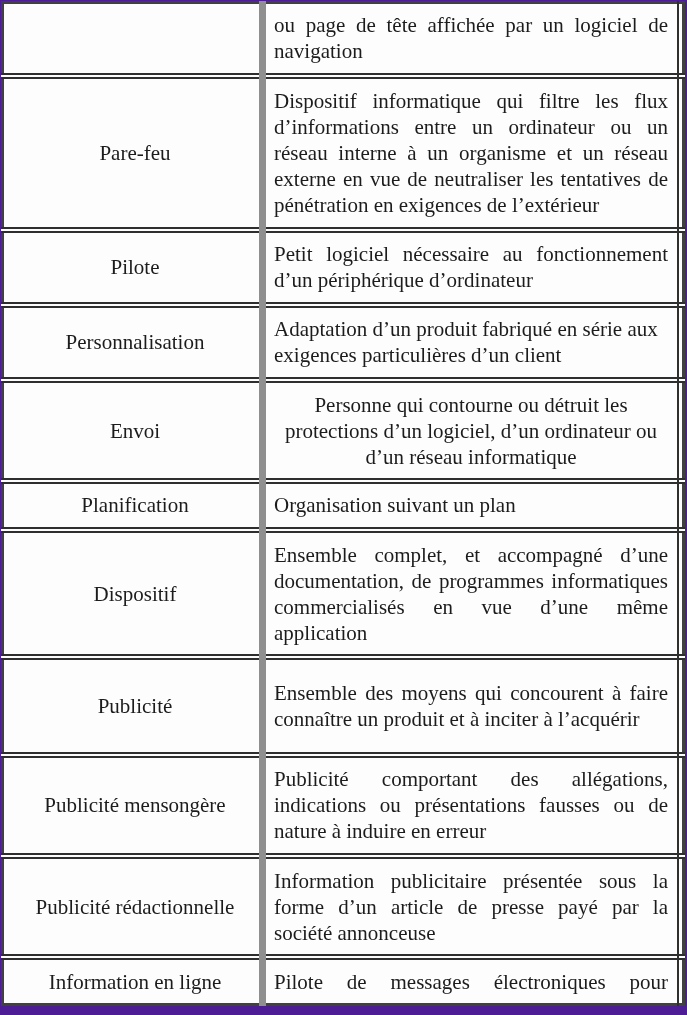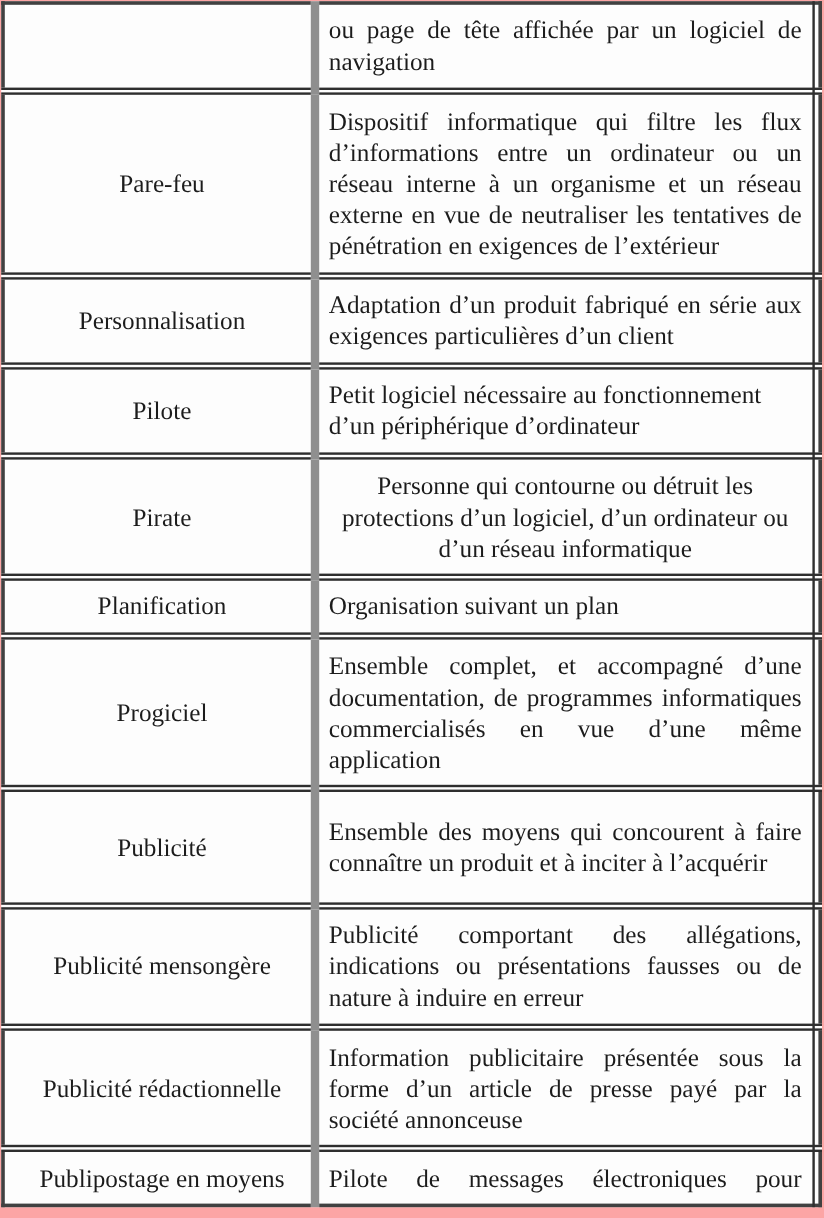--- a/index.html
+++ b/index.html
@@ -4,21 +4,21 @@
 <style>
   html, body {
     margin: 0;
     padding: 0;
     background: #ffffff;
     font-family: "Liberation Serif", "DejaVu Serif", serif;
   }
   .page {
     width: 687px;
     height: 1015px;
-    background: #fca5a5;
+    background: #4c1d95;
     box-sizing: border-box;
     padding: 1px 2px 9px 1px;
     overflow: hidden;
   }
   .table-wrap {
     position: relative;
     width: 100%;
     height: 100%;
   }
   table.glossary {
@@ -86,60 +86,60 @@
     <td class="term"></td>
     <td class="def">ou page de tête affichée par un logiciel de navigation</td>
   </tr>
 
   <tr>
     <td class="term">Pare-feu</td>
     <td class="def">Dispositif informatique qui filtre les flux d’informations entre un ordinateur ou un réseau interne à un organisme et un réseau externe en vue de neutraliser les tentatives de pénétration en exigences de l’extérieur</td>
   </tr>
 
   <tr>
+    <td class="term">Pilote</td>
+    <td class="def">Petit logiciel nécessaire au fonctionnement d’un périphérique d’ordinateur</td>
+  </tr>
+
+  <tr>
     <td class="term">Personnalisation</td>
     <td class="def">Adaptation d’un produit fabriqué en série aux exigences particulières d’un client</td>
   </tr>
 
   <tr>
-    <td class="term">Pilote</td>
-    <td class="def">Petit logiciel nécessaire au fonctionnement d’un périphérique d’ordinateur</td>
-  </tr>
-
-  <tr>
-    <td class="term">Pirate</td>
+    <td class="term">Envoi</td>
     <td class="def">Personne qui contourne ou détruit les protections d’un logiciel, d’un ordinateur ou d’un réseau informatique</td>
   </tr>
 
   <tr>
     <td class="term">Planification</td>
     <td class="def">Organisation suivant un plan</td>
   </tr>
 
   <tr>
-    <td class="term">Progiciel</td>
+    <td class="term">Dispositif</td>
     <td class="def">Ensemble complet, et accompagné d’une documentation, de programmes informatiques commercialisés en vue d’une même application</td>
   </tr>
 
   <tr>
     <td class="term">Publicité</td>
     <td class="def">Ensemble des moyens qui concourent à faire connaître un produit et à inciter à l’acquérir</td>
   </tr>
 
   <tr>
     <td class="term">Publicité mensongère</td>
     <td class="def">Publicité comportant des allégations, indications ou présentations fausses ou de nature à induire en erreur</td>
   </tr>
 
   <tr>
     <td class="term">Publicité rédactionnelle</td>
     <td class="def">Information publicitaire présentée sous la forme d’un article de presse payé par la société annonceuse</td>
   </tr>
 
   <tr>
-    <td class="term">Publipostage en moyens</td>
+    <td class="term">Information en ligne</td>
     <td class="def">Pilote de messages électroniques pour</td>
   </tr>
 </tbody>
     </table>
     <div class="inner-right-line"></div>
   </div>
 </div>
 
 </body></html>

